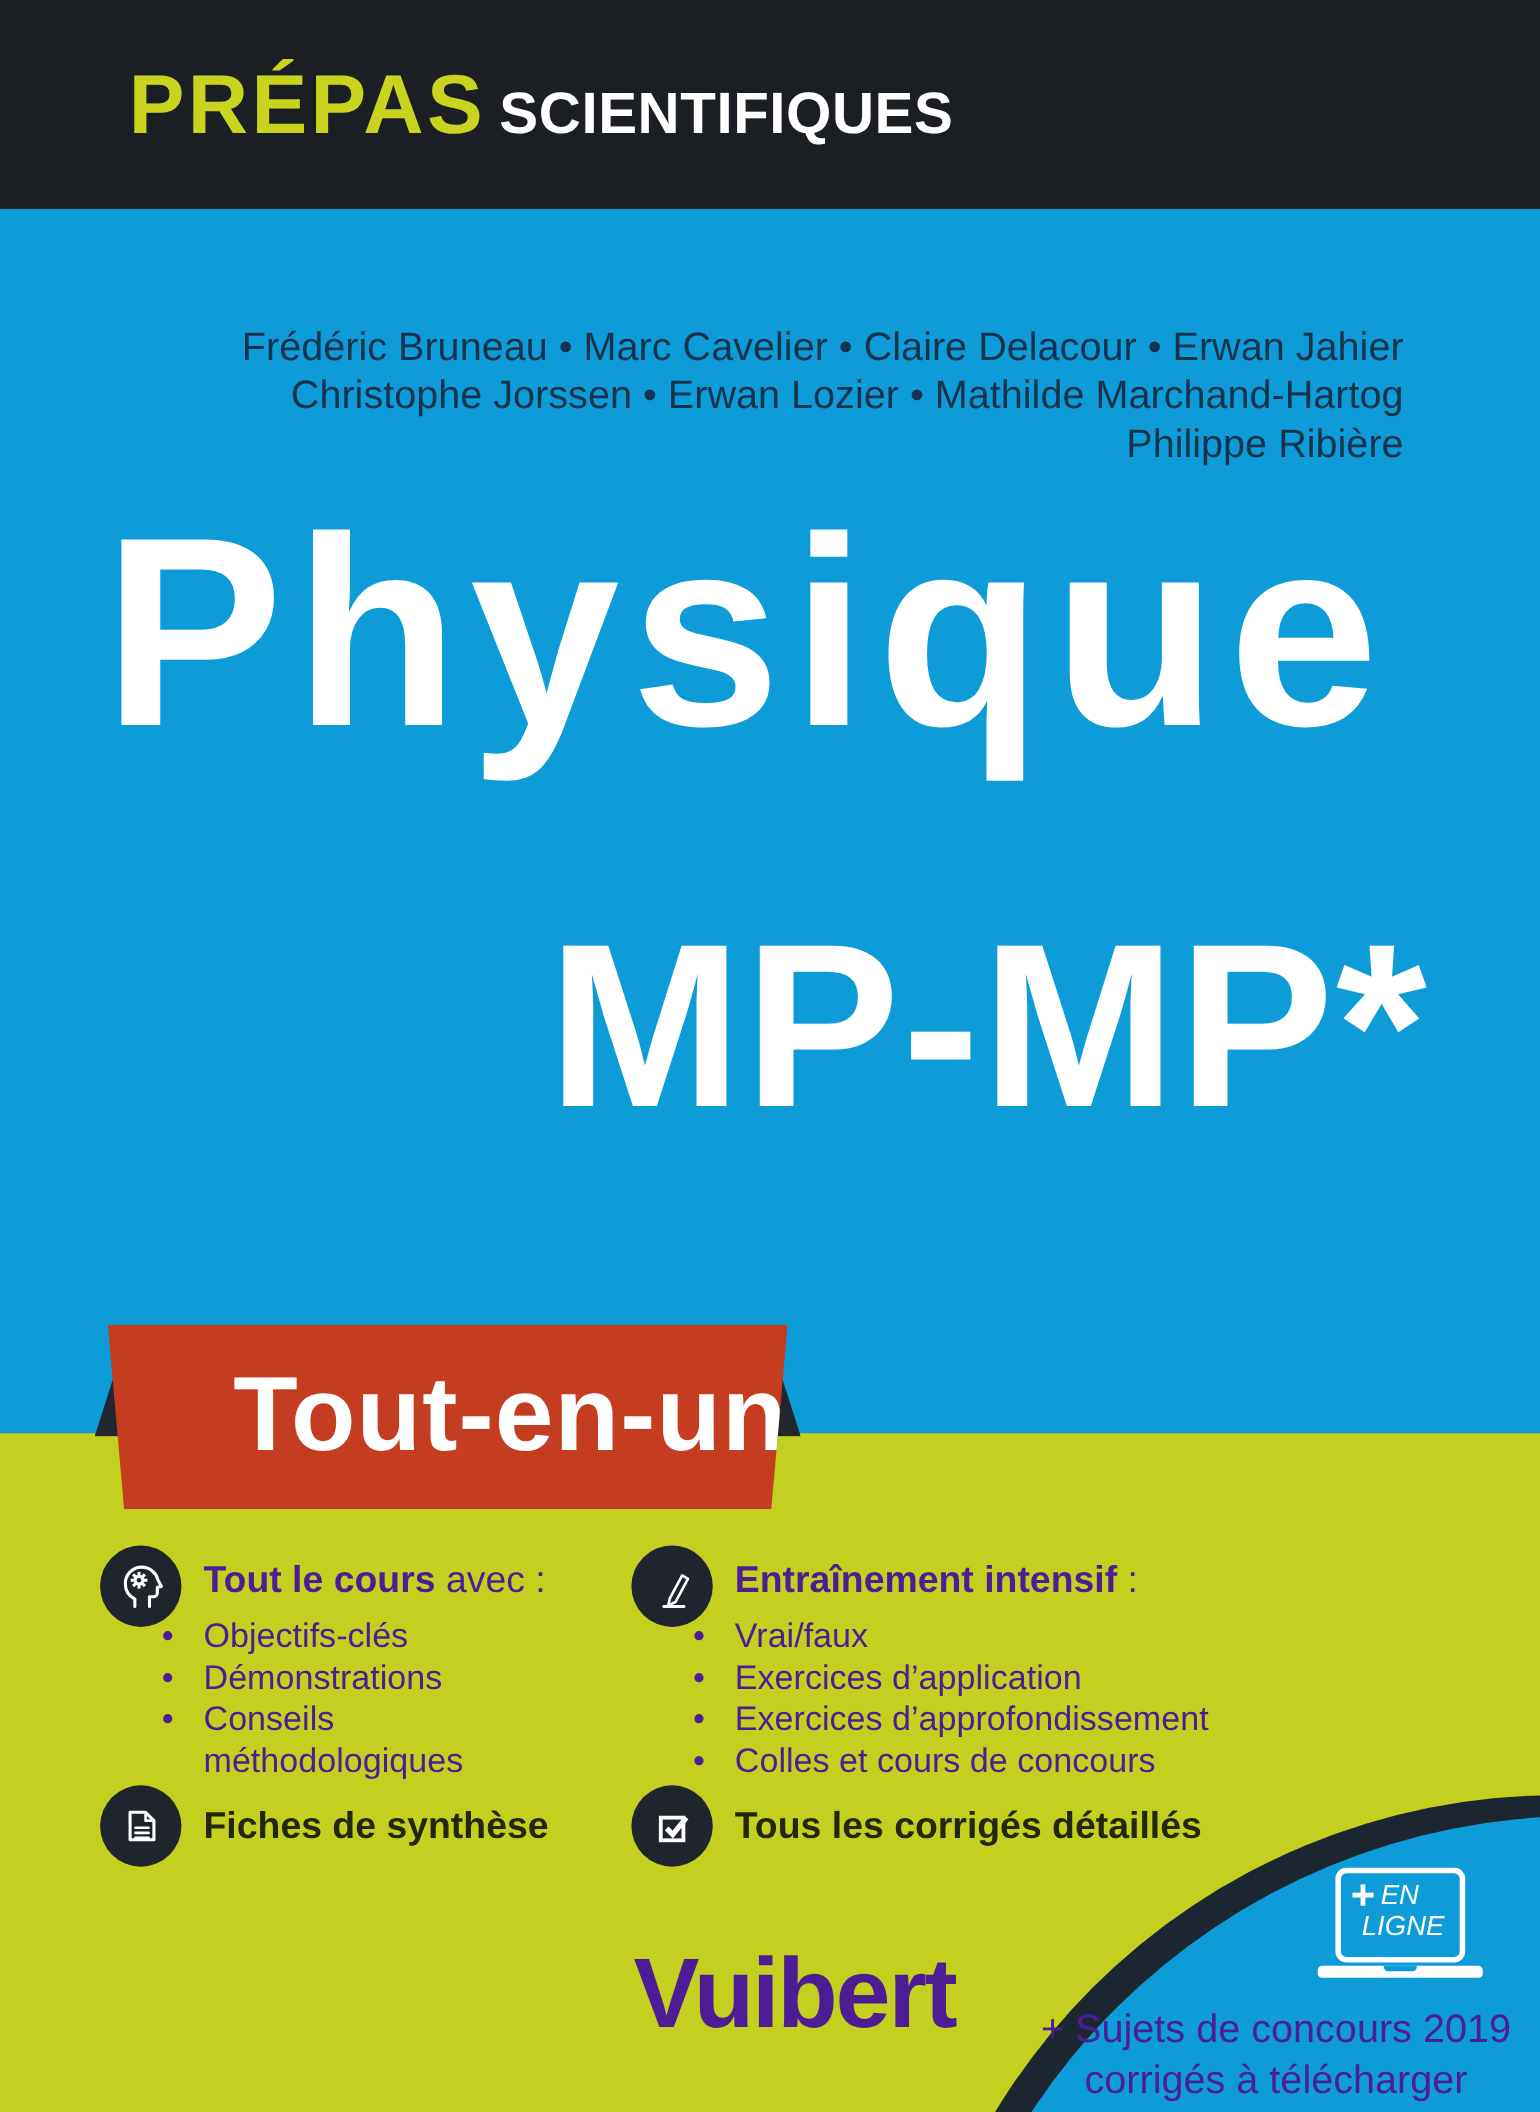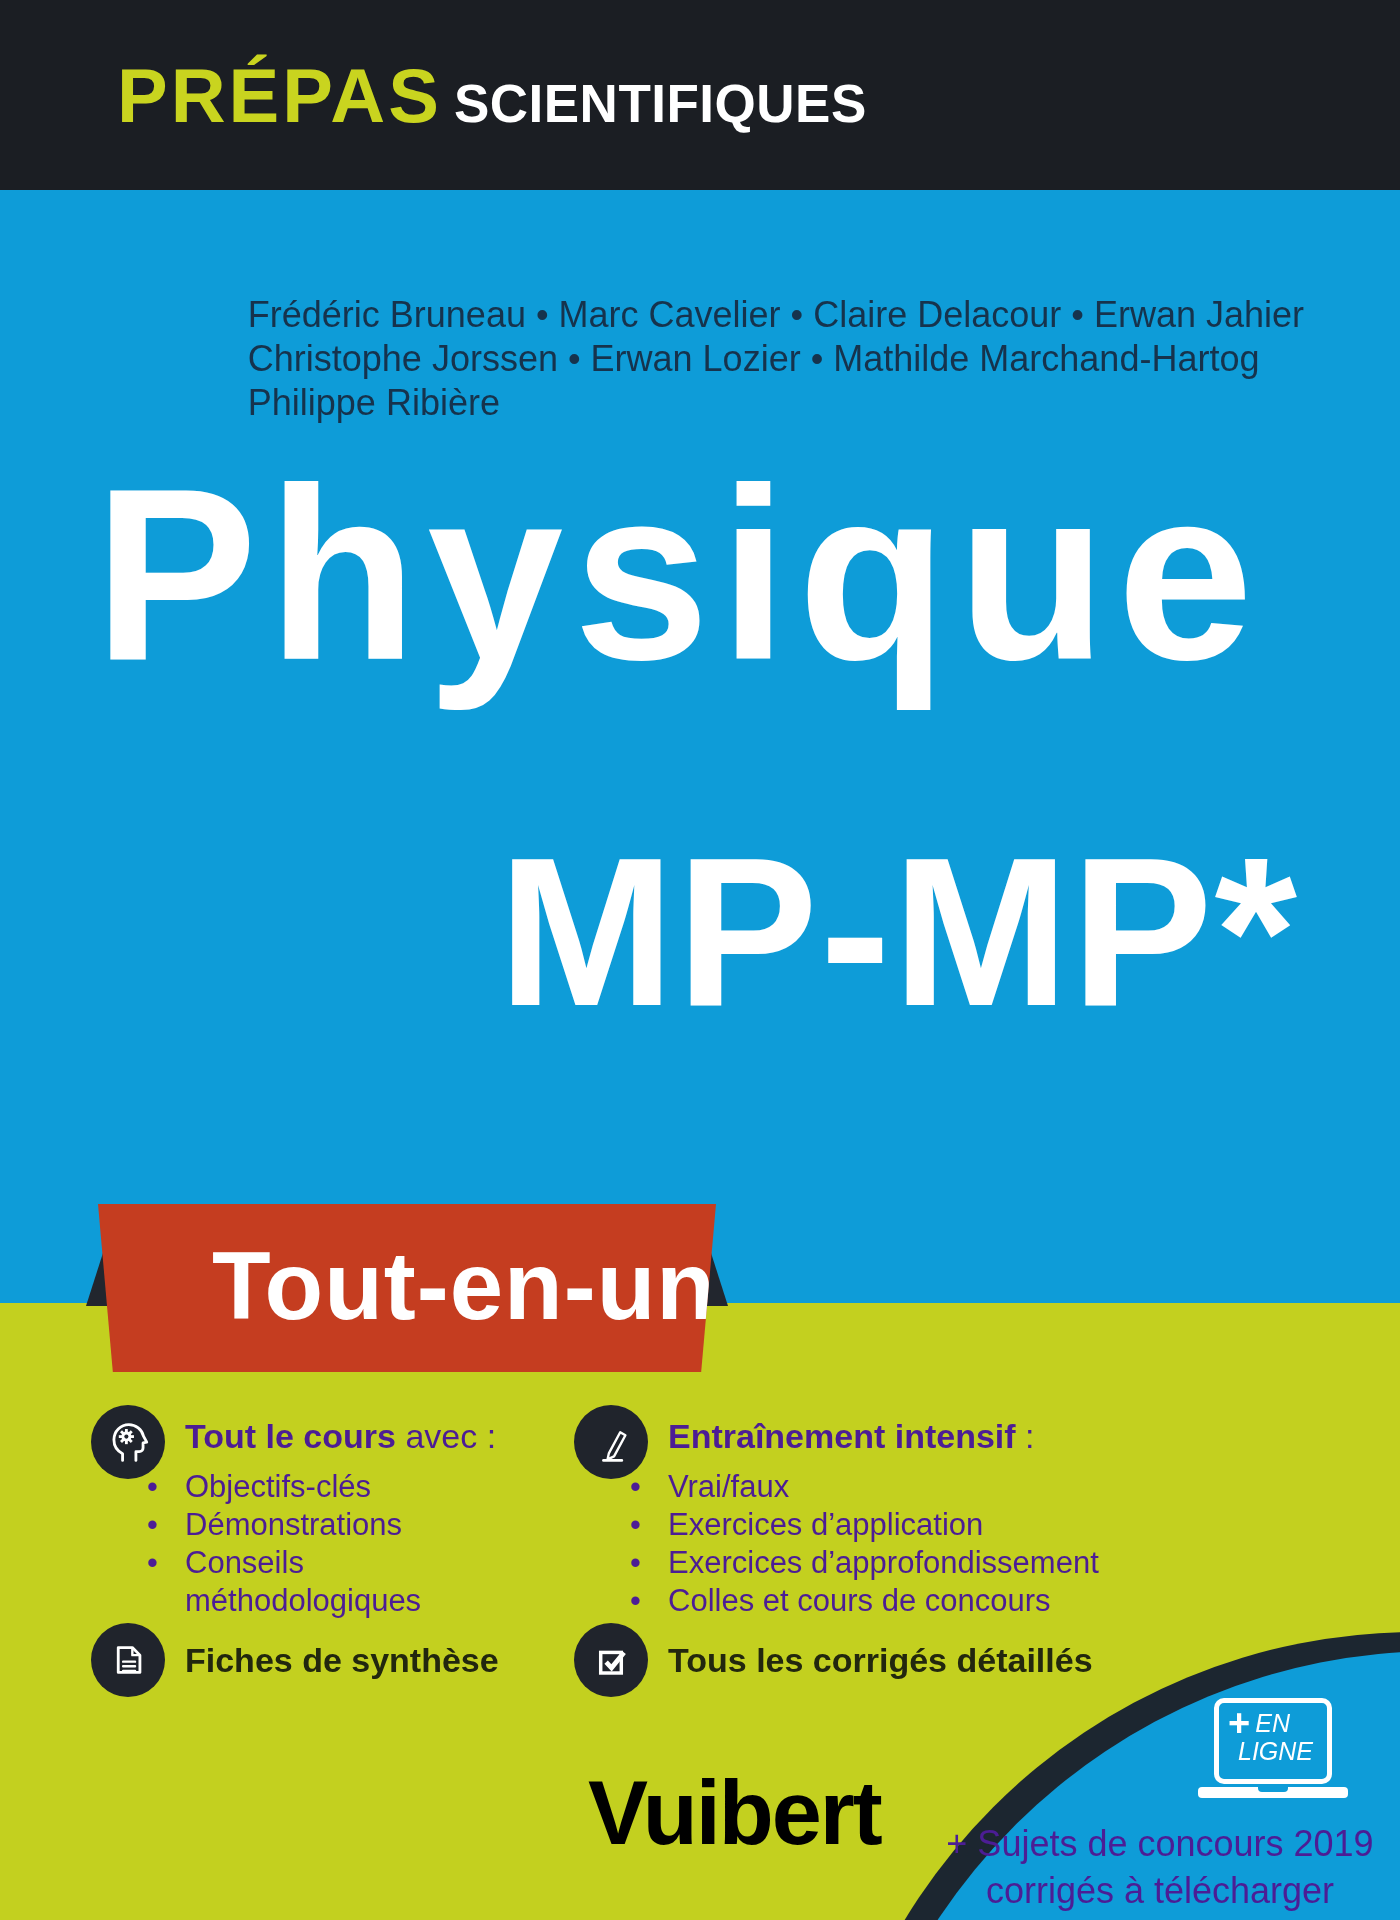--- a/index.html
+++ b/index.html
@@ -8,21 +8,21 @@
     background:#0e9cd8; font-family:"Liberation Sans", sans-serif;
     margin:0 auto;
   }
   
   .topbar { position:absolute; left:0; top:0; width:1400px; height:190px; background:#1b1e23; }
   .brand { position:absolute; left:117px; top:52px; display:flex; align-items:baseline; gap:12px; white-space:nowrap; }
   .brand-prepas { font-size:76px; font-weight:700; color:#c9d41f; letter-spacing:3px; }
   .brand-sci { font-size:53px; font-weight:700; color:#ffffff; letter-spacing:0.5px; }
 
   
-  .authors { position:absolute; right:96px; top:293px; text-align:left;
+  .authors { position:absolute; right:124px; top:293px; text-align:right;
     color:#16334d; font-size:36px; line-height:44px; white-space:nowrap; }
 
   
   .title { position:absolute; left:94px; top:452px; color:#fff; font-weight:700;
     font-size:245px; line-height:245px; letter-spacing:10px; white-space:nowrap; }
   .subtitle { position:absolute; left:498px; top:824px; color:#fff; font-weight:700;
     font-size:212px; line-height:215px; letter-spacing:2px; white-space:nowrap; }
 
   
   .fold { position:absolute; top:1206px; width:32px; height:100px; background:#22262e; }
@@ -55,22 +55,22 @@
   .fhead { font-size:34px; }
   .fhead b { font-weight:700; }
   .feat ul { list-style:none; margin:12px 0 0 -38px; padding:0; font-size:31px; line-height:38px; }
   .feat li { display:flex; }
   .feat .dot { width:38px; flex:0 0 auto; }
   .feat .itxt { flex:0 1 auto; }
   .feat-course .itxt { max-width:280px; }
   .row2-label { font-size:34px; font-weight:700; color:#22270e; }
 
   
-  .publisher { position:absolute; left:588px; top:1762px; font-size:90px; font-weight:700;
-    color:#000000; letter-spacing:-2px; z-index:3; }
+  .publisher { position:absolute; left:576px; top:1762px; font-size:90px; font-weight:700;
+    color:#4c1d95; letter-spacing:-2px; z-index:3; }
 
   
   .laptop { position:absolute; left:1198px; top:1698px; width:150px; z-index:4; }
   .screen { box-sizing:border-box; width:118px; height:86px; margin:0 auto;
     border:5px solid #fff; border-radius:10px; color:#fff; padding:5px 0 0 9px; }
   .screen .row1 { display:flex; align-items:center; gap:5px; }
   .badge-plus { font-size:38px; font-weight:700; line-height:30px; }
   .badge-en, .badge-ligne { font-size:25px; font-style:italic; line-height:26px; }
   .badge-ligne { padding-left:10px; }
   .base { position:relative; width:150px; height:11px; background:#fff; border-radius:4px; margin-top:3px; }

